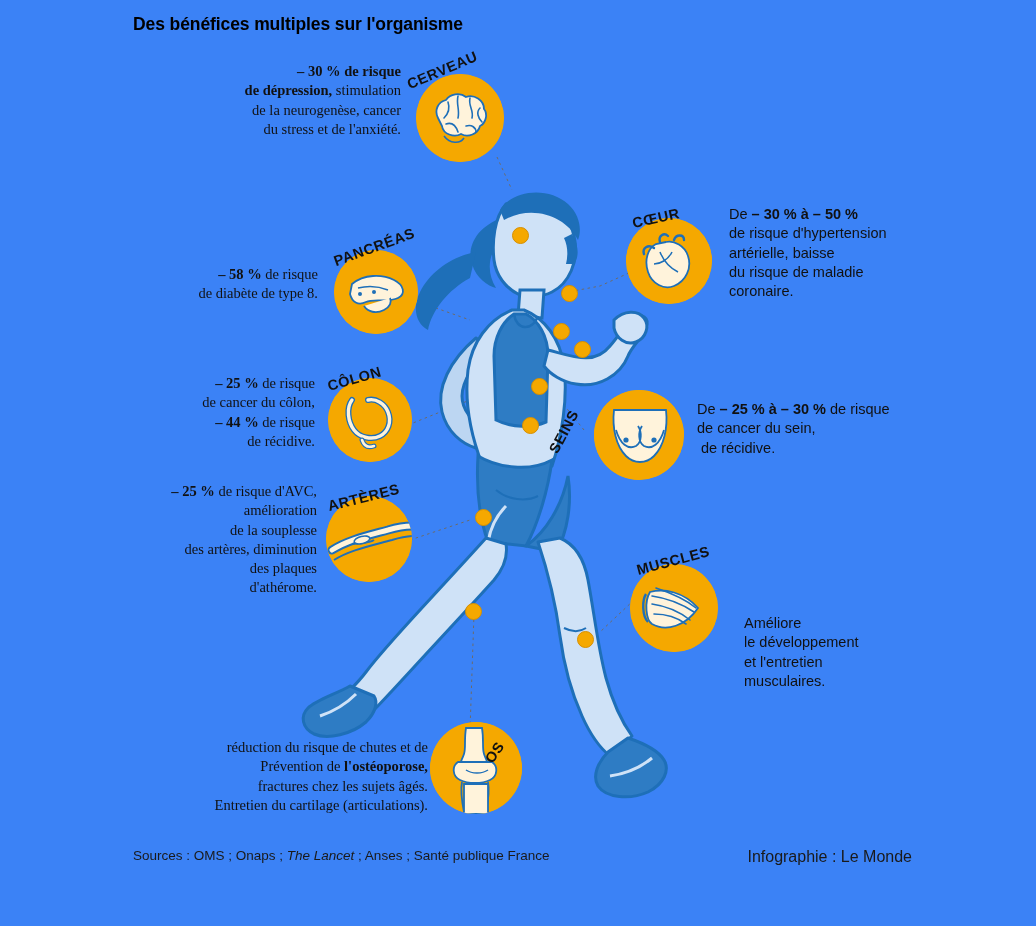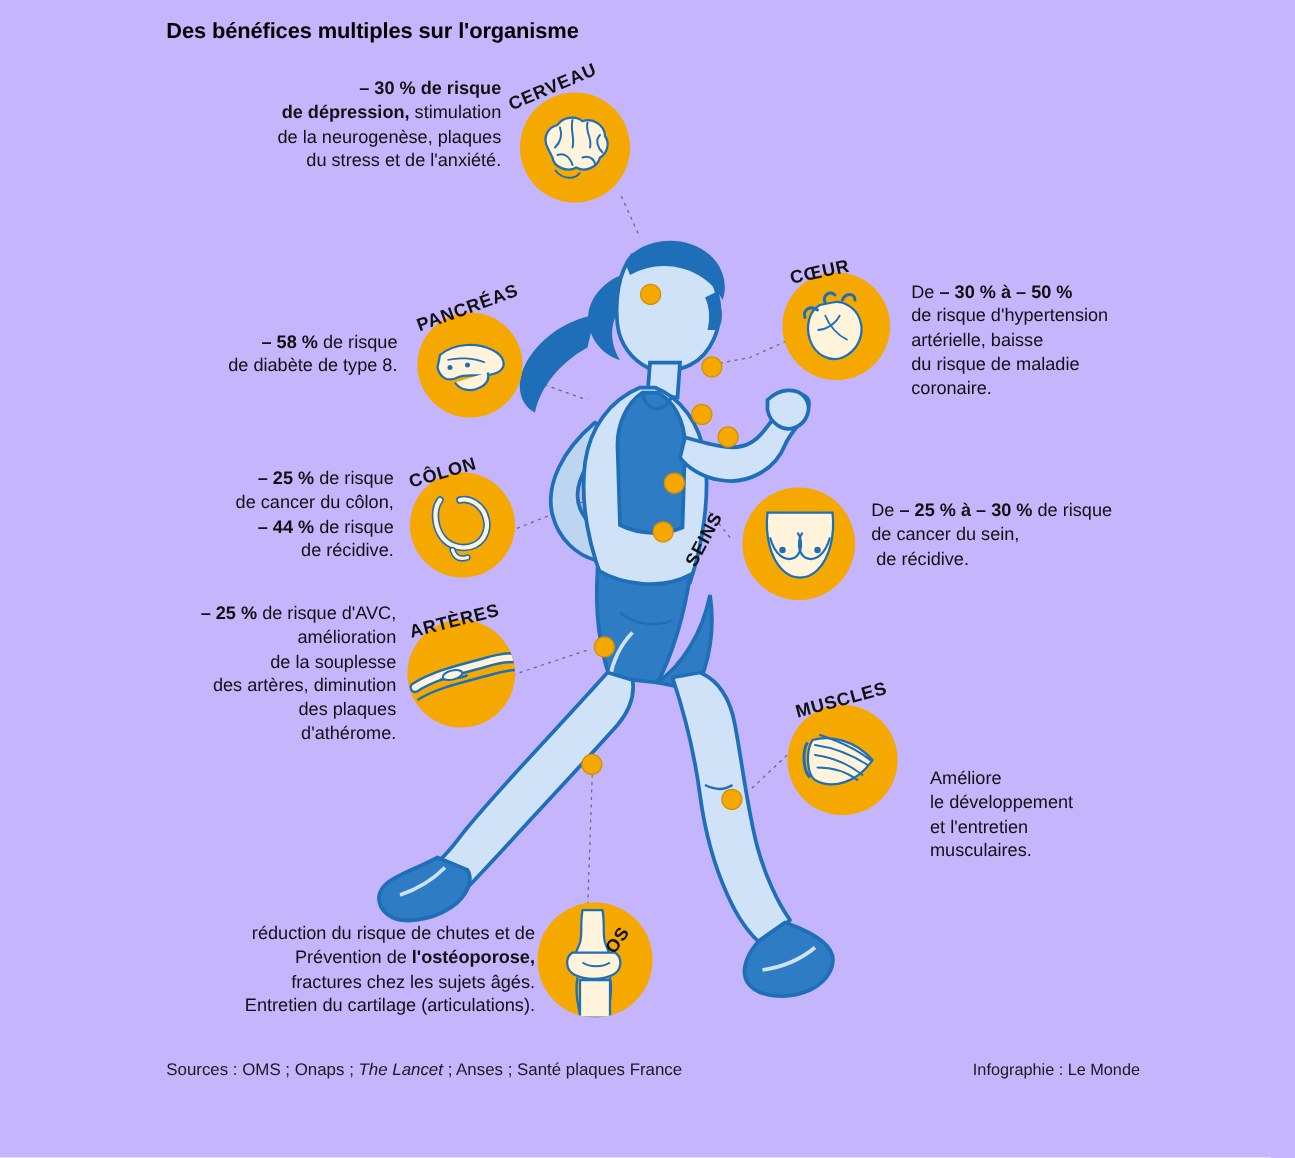--- a/index.html
+++ b/index.html
@@ -10,21 +10,21 @@
   }
   body {
     font-family: "Liberation Sans", sans-serif;
     color: #111111;
   }
   #infographic {
     position: relative;
     width: 1036px;
     height: 926px;
     overflow: hidden;
-    background: #c4b5fd;
+    background: #3b82f6;
   }
   
   .title {
     position: absolute;
     left: 133px;
     top: 14px;
     font-size: 17.5px;
     font-weight: bold;
     letter-spacing: -0.1px;
     color: #000000;
@@ -35,32 +35,32 @@
     left: 133px;
     top: 848px;
     font-size: 13.5px;
     color: #1a1a1a;
   }
   .footer-left .italic { font-style: italic; }
   .footer-right {
     position: absolute;
     right: 124px;
     top: 848px;
-    font-size: 13px;
+    font-size: 16px;
     color: #1a1a1a;
   }
   
   .note {
     position: absolute;
     font-size: 14.5px;
     line-height: 1.33;
     color: #111111;
   }
   .note b { font-weight: bold; }
-  .note.right-align { text-align: right; }
+  .note.right-align { text-align: right; font-family: Liberation Serif, serif; }
   .note.left-align  { text-align: left; }
 
   
   .medallion {
     position: absolute;
     border-radius: 50%;
     background: #F5A800;
     box-shadow: 0 0 0 0 rgba(0,0,0,0);
     overflow: hidden;
   }
@@ -208,35 +208,35 @@
                C72,40 70,49 64,52 C62,60 52,64 45,60 C38,64 27,60 26,52 Z" fill="#FFF3DB" stroke="#1E6FB8" stroke-width="1.8"></path>
       <path d="M32,28 C34,34 32,40 28,44 M42,22 C40,30 44,36 42,44 M54,24 C52,32 58,36 56,44
                M64,34 C60,38 62,44 66,48 M30,50 C36,48 40,52 42,58 M50,52 C56,50 60,54 60,58" fill="none" stroke="#1E6FB8" stroke-width="1.6" stroke-linecap="round"></path>
       <path d="M28,62 C34,70 44,70 48,64" fill="none" stroke="#1E6FB8" stroke-width="1.6"></path>
     </svg>
   </div>
   <div class="organ-label" style="left:411px; top:76px; transform: rotate(-23deg);">CERVEAU</div>
   <div class="note right-align" style="left:176px; top:62px; width:225px;">
     <div><b>– 30 % de risque</b></div>
     <div><b>de dépression,</b> stimulation</div>
-    <div>de la neurogenèse, plaques</div>
+    <div>de la neurogenèse, cancer</div>
     <div>du stress et de l'anxiété.</div>
   </div>
 
   <div class="medallion" style="left:626px; top:218px; width:86px; height:86px;">
     <svg width="86" height="86" viewBox="0 0 86 86">
       <circle cx="43" cy="43" r="43" fill="#F5A800"></circle>
       <path d="M30,26 C22,30 18,42 22,54 C26,66 38,72 48,68 C60,63 66,50 62,38
                C59,28 48,22 40,24 Z" fill="#FFF3DB" stroke="#1E6FB8" stroke-width="1.8"></path>
       <path d="M34,24 C32,18 38,14 42,18 M48,22 C50,16 58,16 58,22 M28,30 C22,26 16,30 18,36" fill="none" stroke="#1E6FB8" stroke-width="2.4" stroke-linecap="round"></path>
       <path d="M34,34 C38,44 44,50 52,54 M28,46 C34,46 42,42 46,34" fill="none" stroke="#1E6FB8" stroke-width="1.5"></path>
     </svg>
   </div>
   <div class="organ-label" style="left:634px; top:215px; transform: rotate(-12deg);">CŒUR</div>
-  <div class="note left-align" style="left:729px; top:205px; width:230px;margin-top:20px;">
+  <div class="note left-align" style="left:729px; top:205px; width:230px;">
     <div>De <b>– 30 % à – 50 %</b></div>
     <div>de risque d'hypertension</div>
     <div>artérielle, baisse</div>
     <div>du risque de maladie</div>
     <div>coronaire.</div>
   </div>
 
   <div class="medallion" style="left:334px; top:250px; width:84px; height:84px;">
     <svg width="84" height="84" viewBox="0 0 84 84">
       <circle cx="42" cy="42" r="42" fill="#F5A800"></circle>
@@ -340,17 +340,17 @@
   </div>
   <div class="organ-label" style="left:495px; top:750px; transform: rotate(-56deg);">OS</div>
   <div class="note right-align" style="left:118px; top:738px; width:310px;">
     <div>réduction du risque de chutes et de</div>
     <div>Prévention de <b>l'ostéoporose,</b></div>
     <div>fractures chez les sujets âgés.</div>
     <div>Entretien du cartilage (articulations).</div>
   </div>
 
   <div class="footer-left">
-    <span>Sources : OMS ; Onaps ; </span><span class="italic">The Lancet</span><span> ; Anses ; Santé plaques France</span>
+    <span>Sources : OMS ; Onaps ; </span><span class="italic">The Lancet</span><span> ; Anses ; Santé publique France</span>
   </div>
   <div class="footer-right">Infographie : Le Monde</div>
 
 </div>
 
 </body></html>

